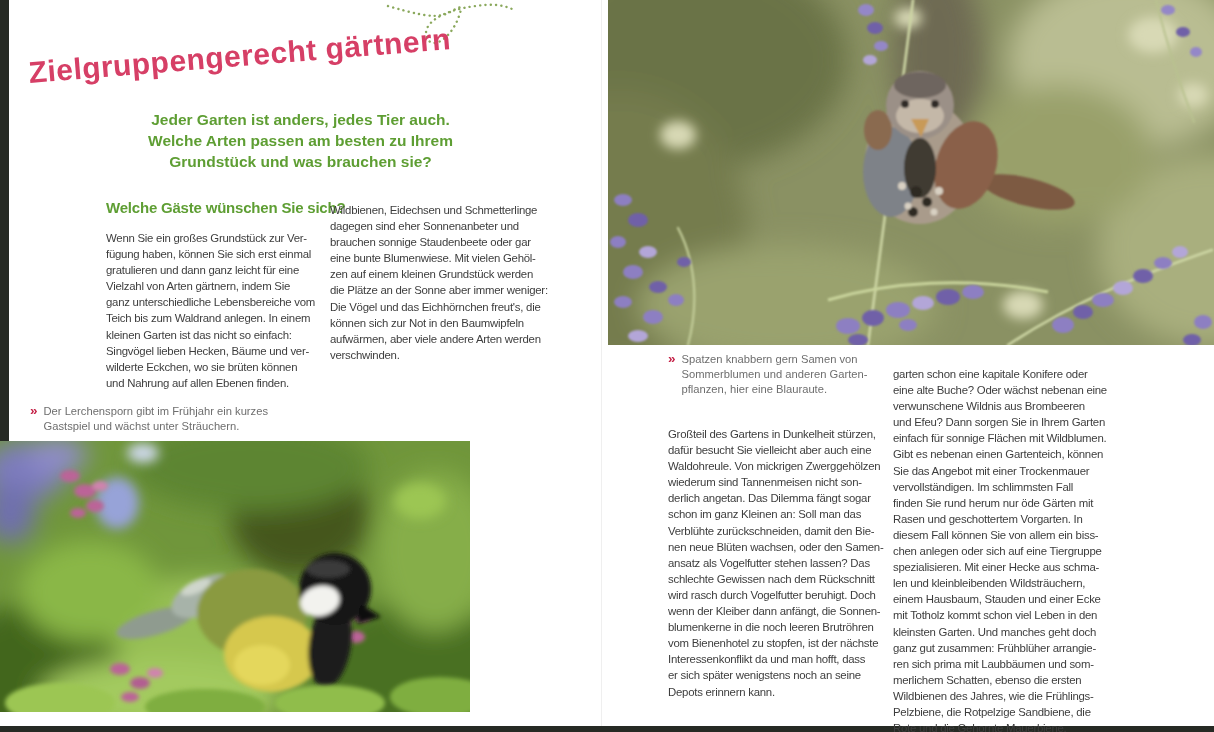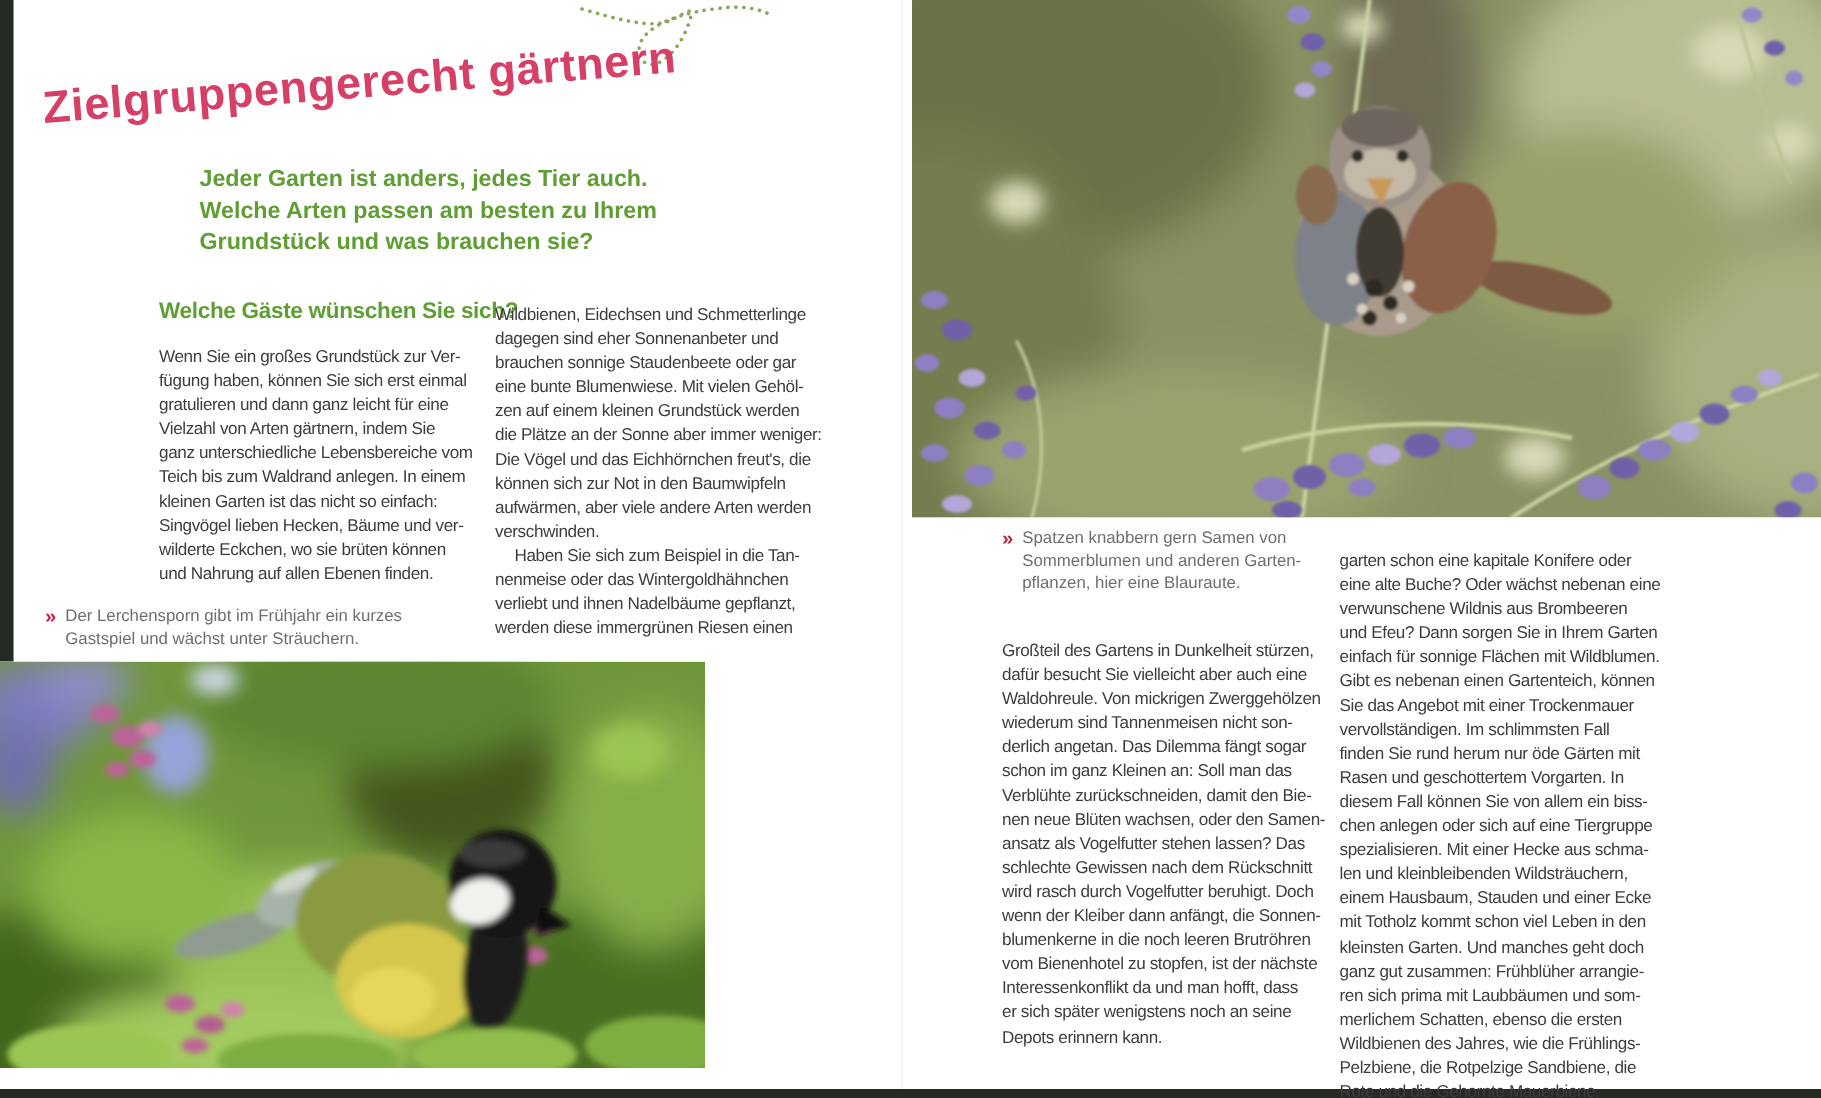--- a/index.html
+++ b/index.html
@@ -13,21 +13,21 @@
   .bee-trail { position:absolute; left:386px; top:0; width:128px; height:52px; }
 
   .title {
     position:absolute; left:30px; top:56px; margin:0;
     font-size:30px; font-weight:bold; letter-spacing:0.5px;
     color:#d63f66; transform:rotate(-4.6deg); transform-origin:left bottom;
     white-space:nowrap;
   }
   .subtitle {
     position:absolute; left:133px; top:109px; width:335px;
-    text-align:left; white-space:pre-line;
+    text-align:center; white-space:pre-line;
     color:#5e9e33; font-weight:bold; font-size:15.5px; line-height:21px;
   }
   .col { position:absolute; }
   .col h2 {
     margin:0 17px 14px 0; font-size:15px; font-weight:bold;
     color:#5e9e33; letter-spacing:-0.2px; white-space:nowrap;
   }
   .col p {
     margin:0; white-space:pre; font-size:11.4px; line-height:16.1px;
     letter-spacing:-0.25px; color:#3d3d3d;
@@ -85,24 +85,20 @@
     <p>Wildbienen, Eidechsen und Schmetterlinge
 dagegen sind eher Sonnenanbeter und
 brauchen sonnige Staudenbeete oder gar
 eine bunte Blumenwiese. Mit vielen Gehöl-
 zen auf einem kleinen Grundstück werden
 die Plätze an der Sonne aber immer weniger:
 Die Vögel und das Eichhörnchen freut's, die
 können sich zur Not in den Baumwipfeln
 aufwärmen, aber viele andere Arten werden
 verschwinden.</p>
-    <p class="indent">Haben Sie sich zum Beispiel in die Tan-
-nenmeise oder das Wintergoldhähnchen
-verliebt und ihnen Nadelbäume gepflanzt,
-werden diese immergrünen Riesen einen</p>
   </div>
 
   <div class="caption caption-left">
     <span class="marker">»</span>
     <span class="cap-text">Der Lerchensporn gibt im Frühjahr ein kurzes
 Gastspiel und wächst unter Sträuchern.</span>
   </div>
 
   <div class="photo photo-left">
     <svg viewBox="0 0 470 271" preserveAspectRatio="none">

